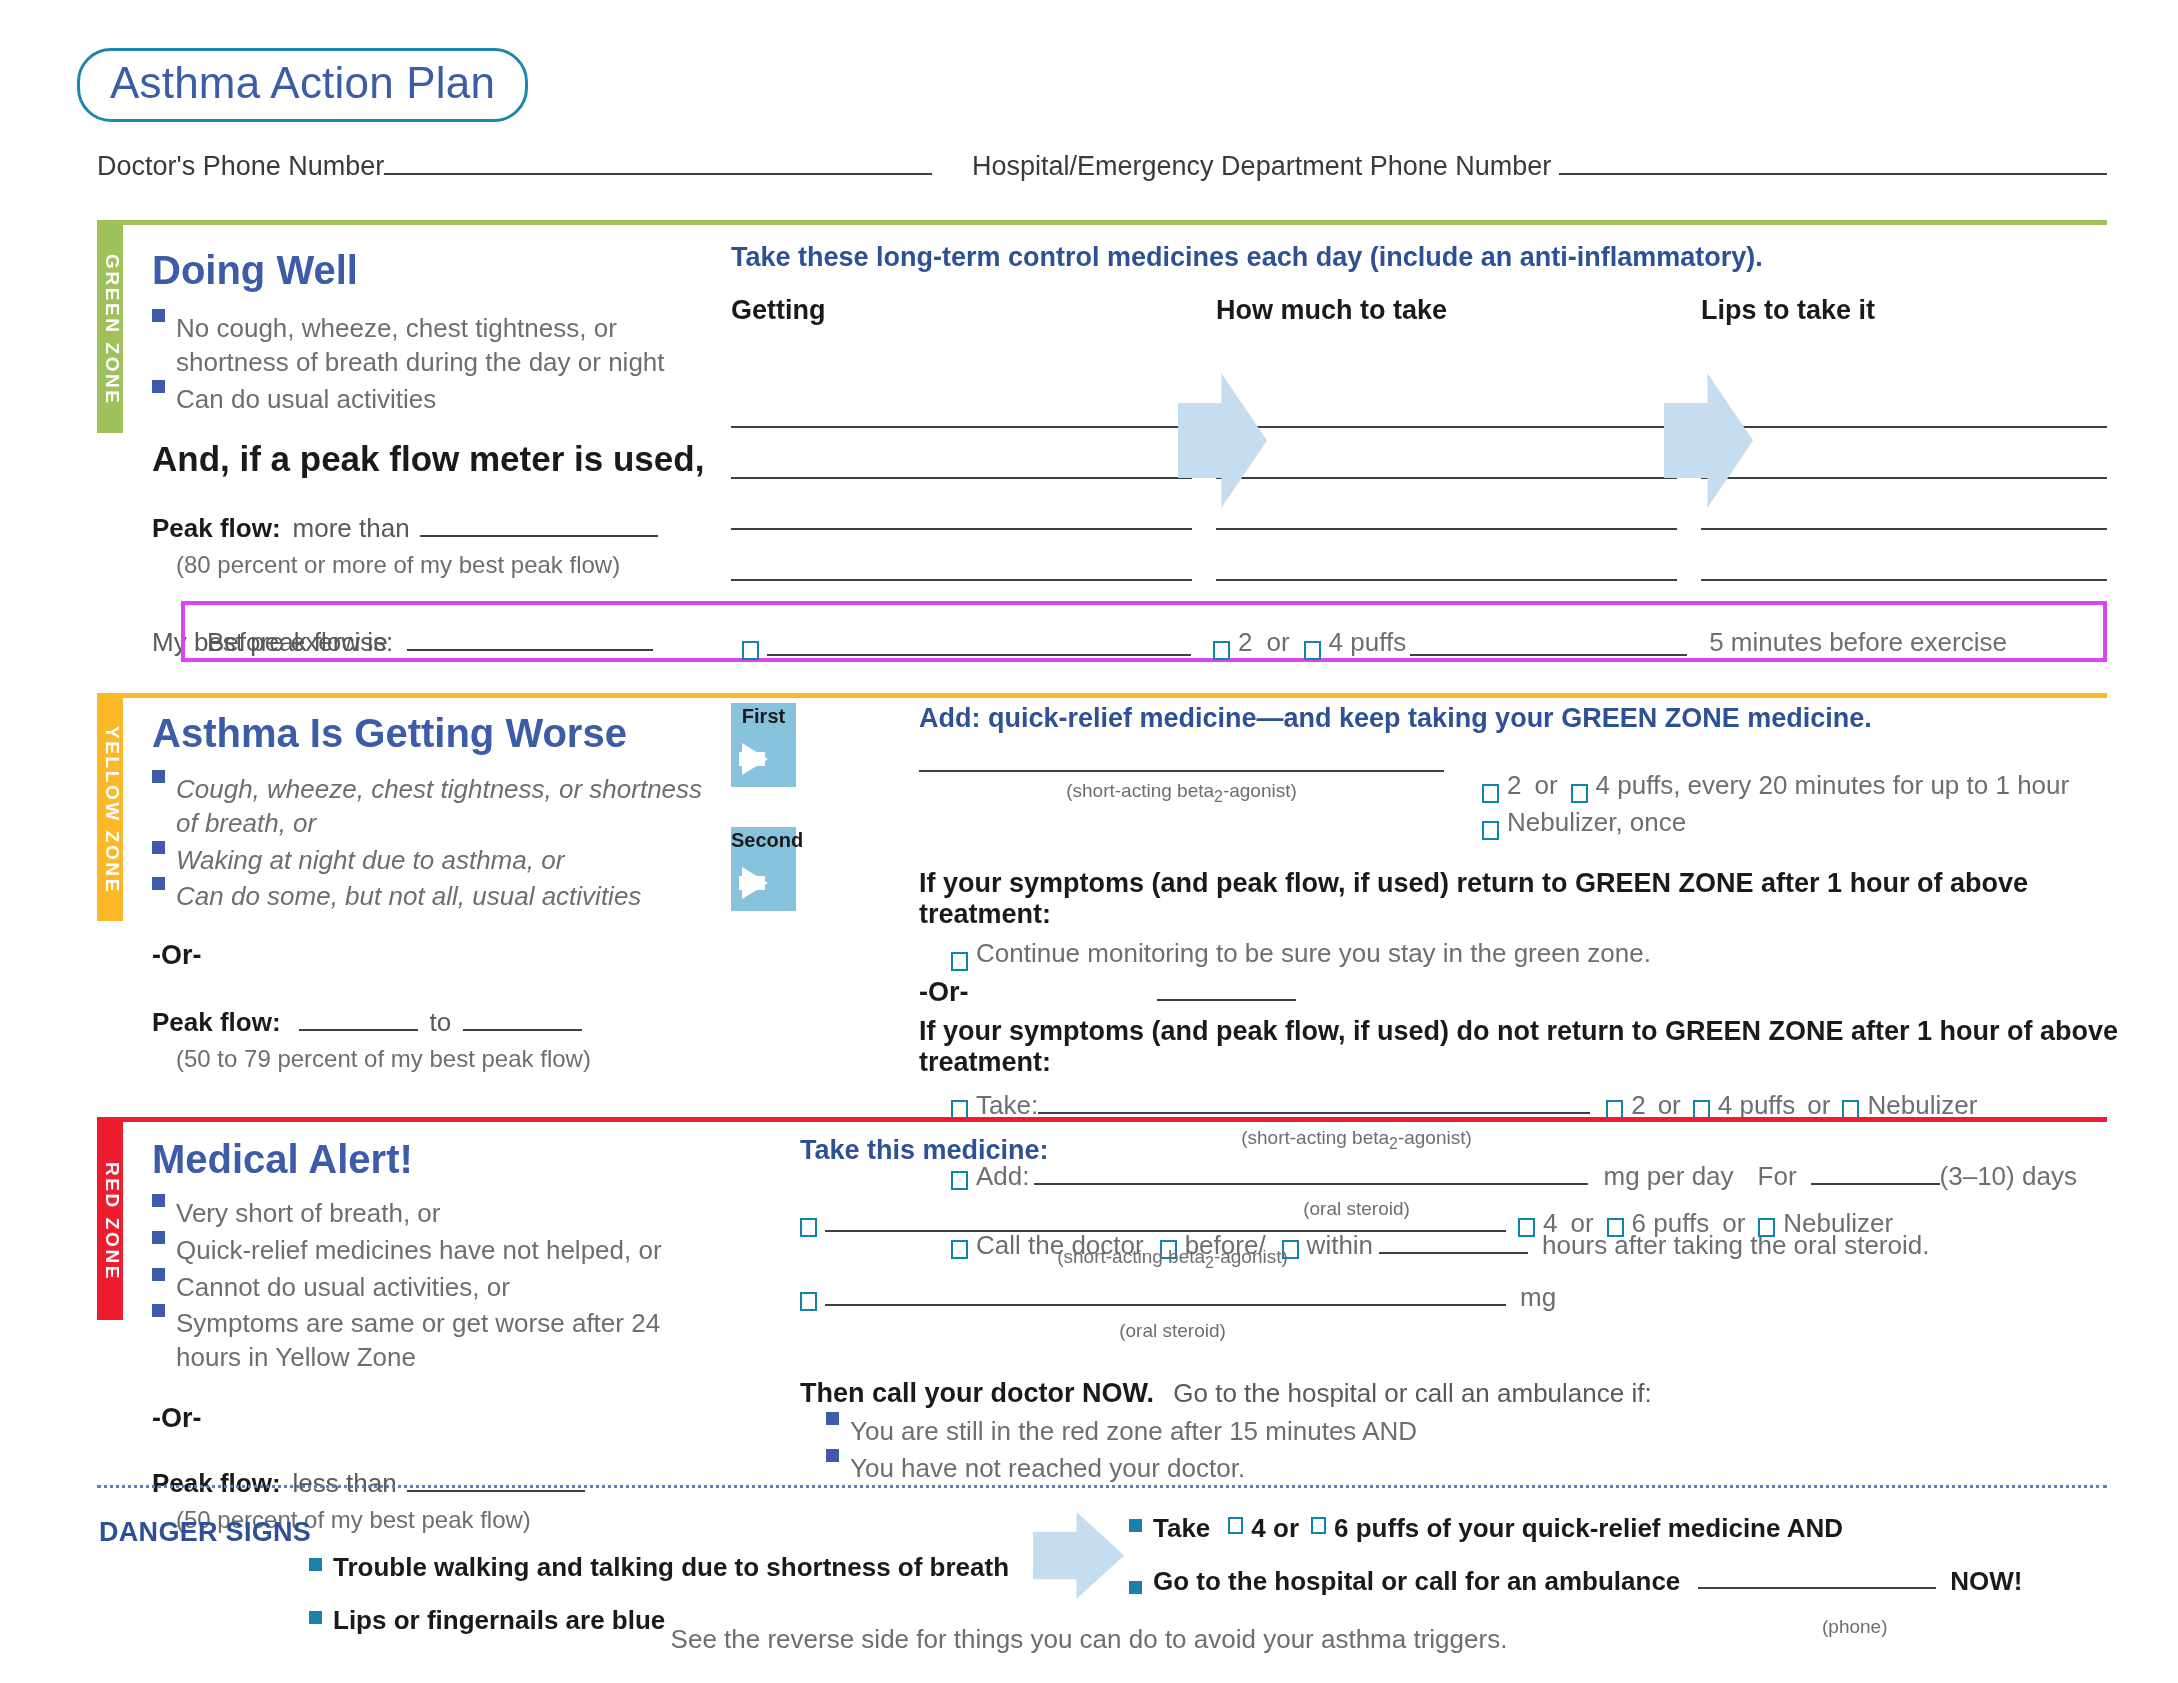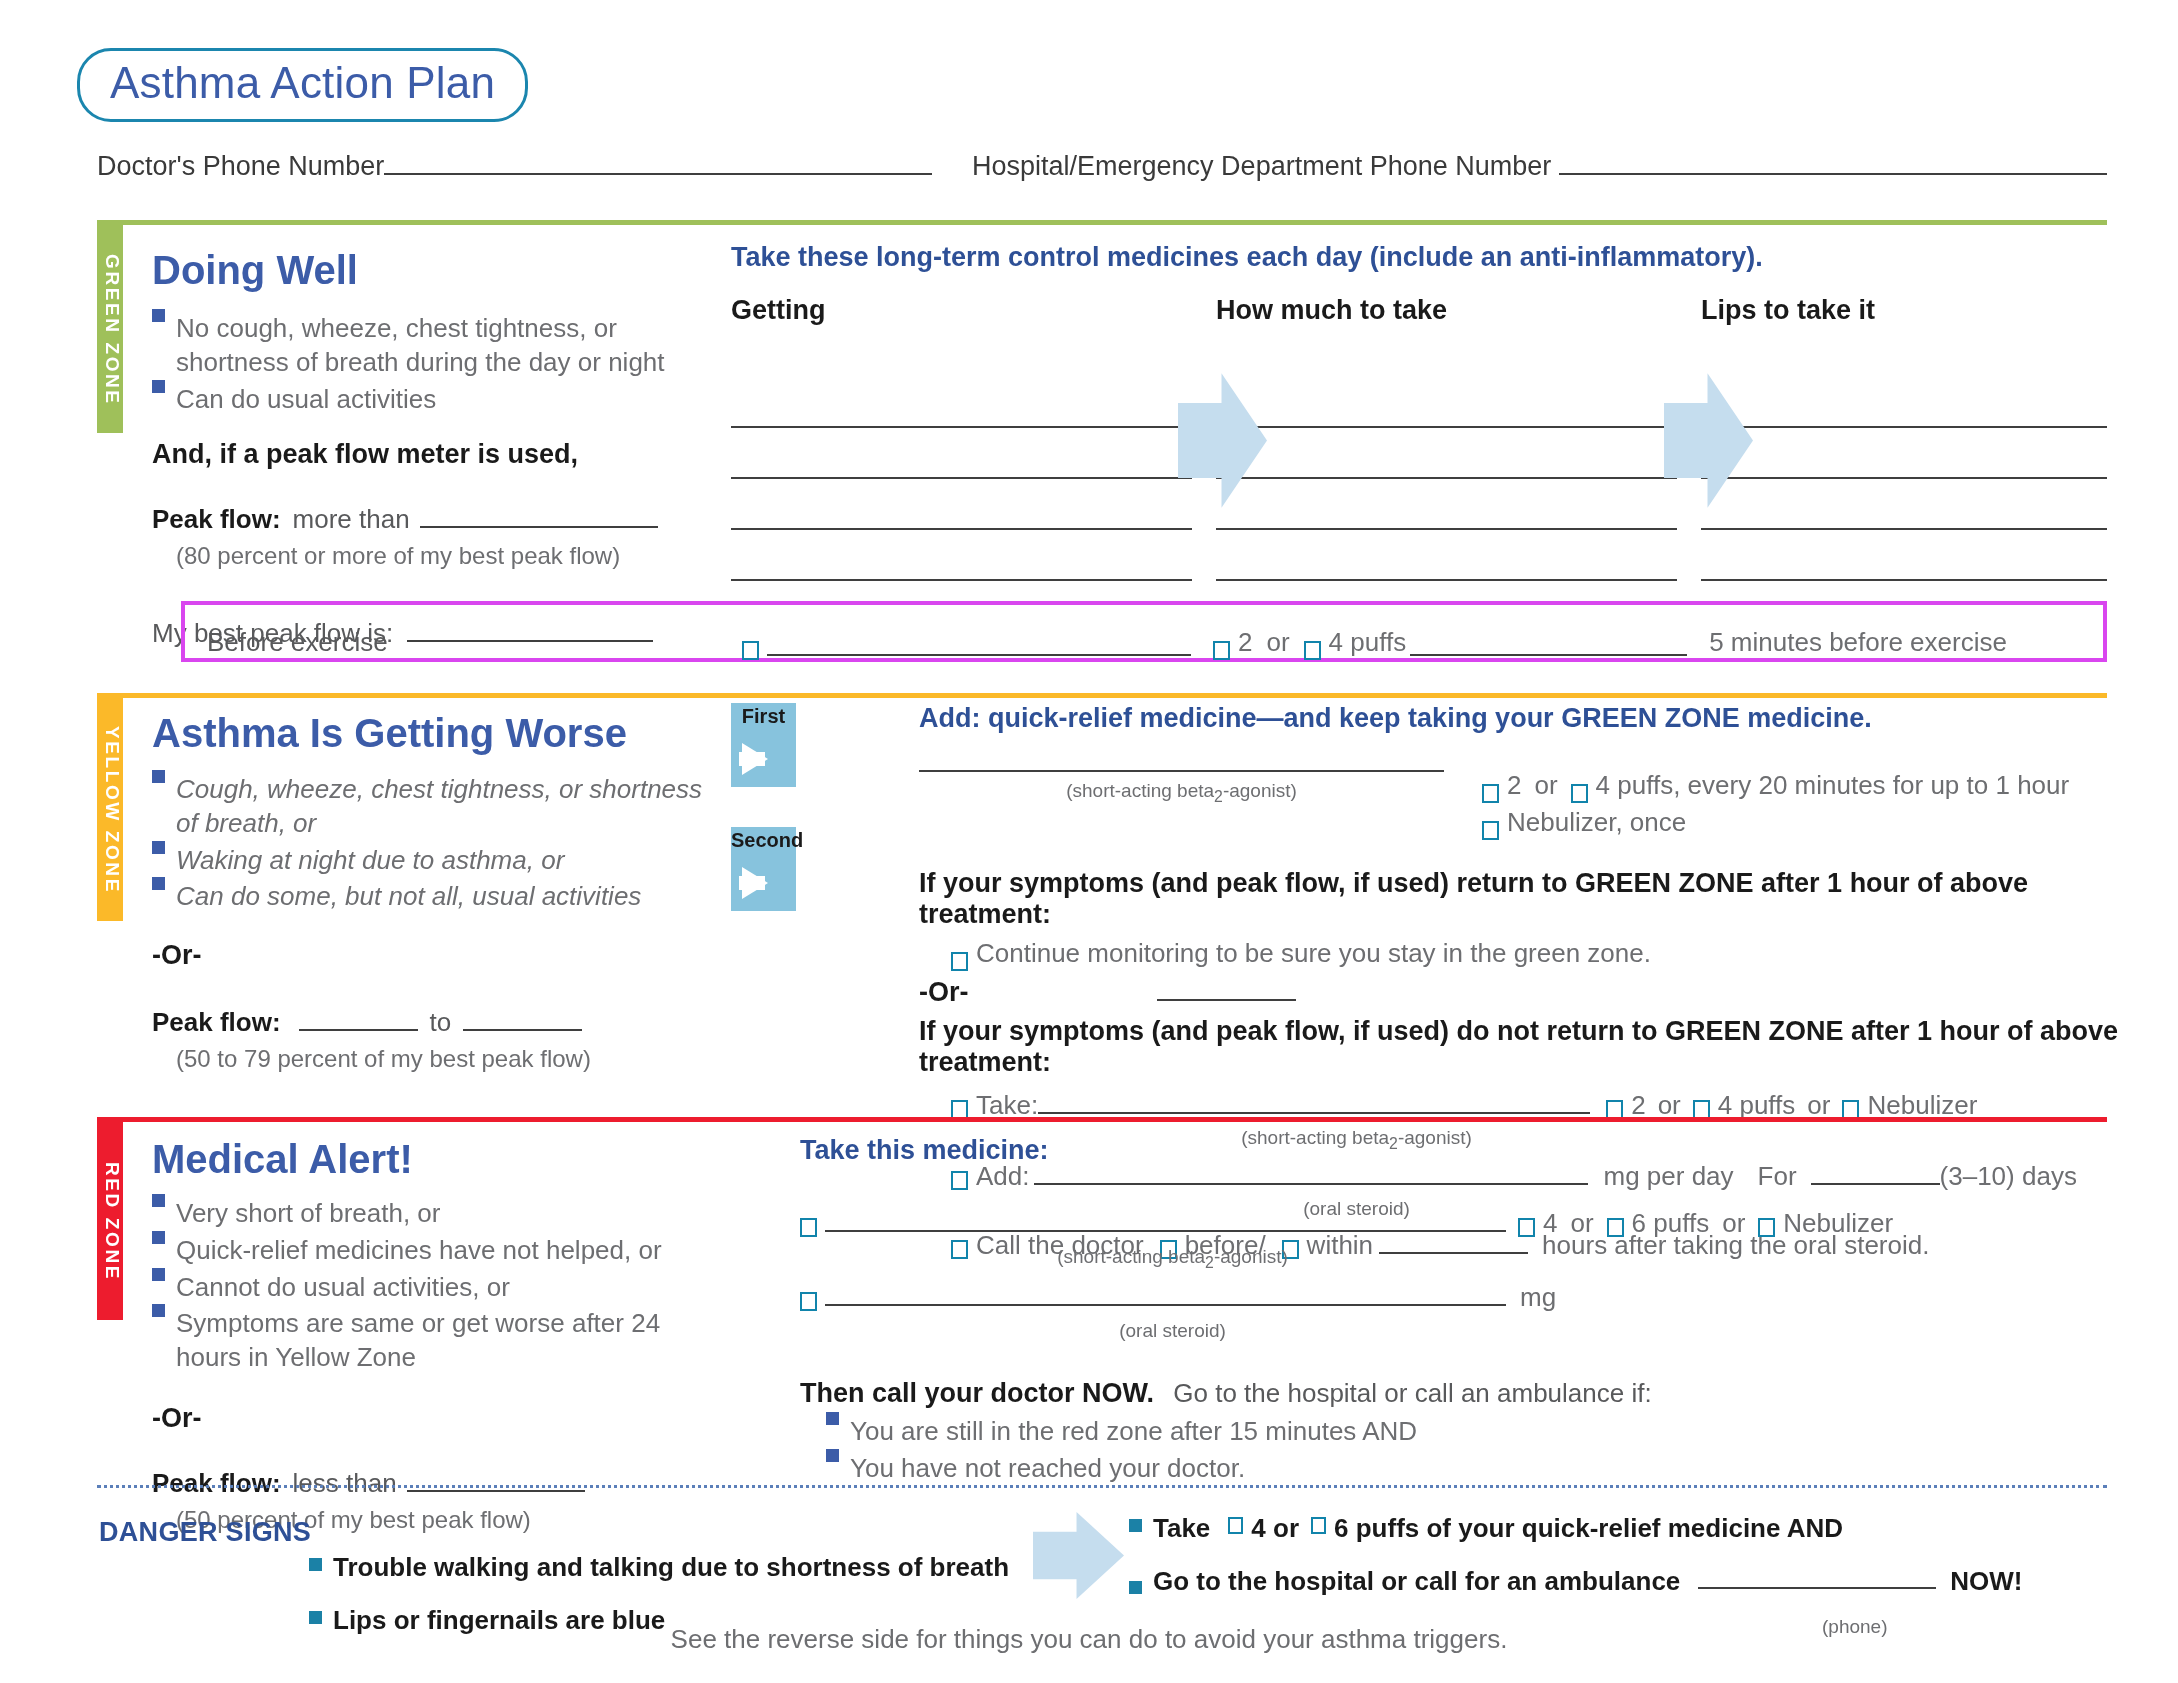--- a/index.html
+++ b/index.html
@@ -178,21 +178,21 @@
         <div class="li">
           <span class="bul"></span>
           <span class="tx">No cough, wheeze, chest tightness, or shortness of breath during the day or night</span>
         </div>
         <div class="li">
           <span class="bul"></span>
           <span class="tx">Can do usual activities</span>
         </div>
       </div>
 
-      <div class="b dark" style="font-size:27px;margin-top:23px;">And, if a peak flow meter is used,</div>
+      <div class="b dark" style="font-size:35px;margin-top:23px;">And, if a peak flow meter is used,</div>
 
       <div class="pf row" style="margin-top:34px;">
         <span class="b dark nowrap">Peak flow:</span>
         <span class="grey nowrap" style="margin-left:12px;">more than</span>
         <span class="rule fixed" style="width:238px;margin-left:10px;"></span>
       </div>
       <div class="sub ind" style="margin-top:7px;font-size:24px;">(80 percent or more of my best peak flow)</div>
 
       <div class="pf row" style="margin-top:48px;">
         <span class="grey nowrap">My best peak flow is:</span>

